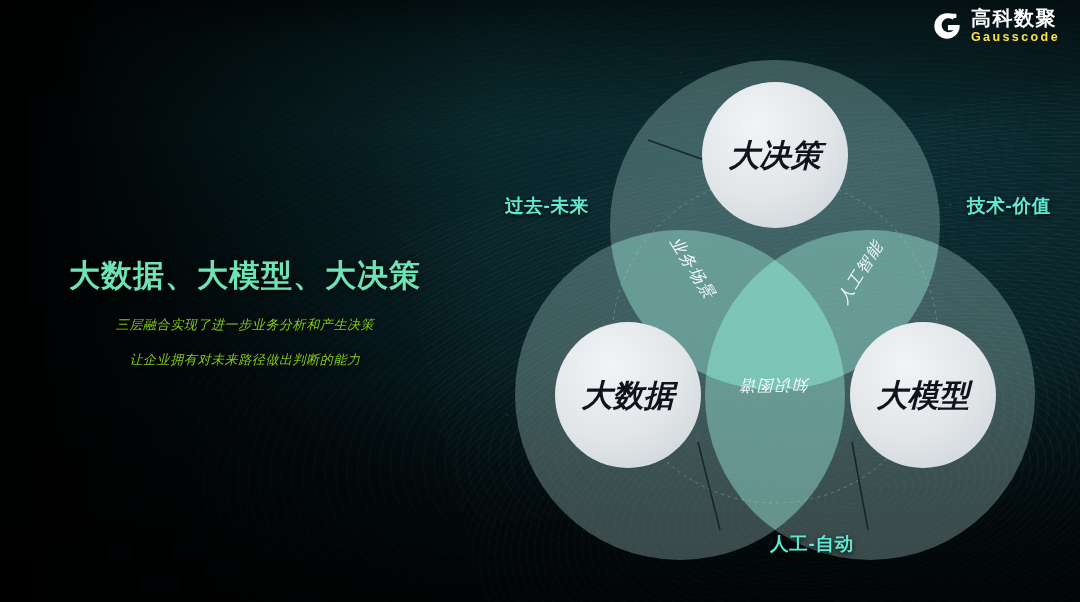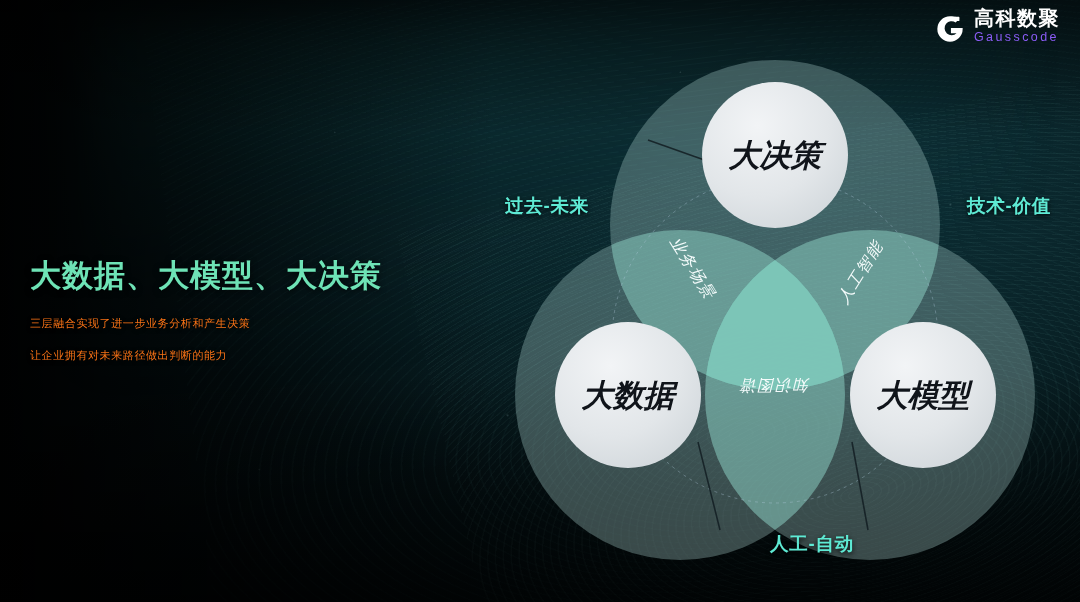--- a/index.html
+++ b/index.html
@@ -85,61 +85,64 @@
       radial-gradient(1.2px 1.2px at 24% 78%, rgba(180,225,230,.16), transparent),
       radial-gradient(1.4px 1.4px at 71% 86%, rgba(180,225,230,.14), transparent);
   }
 
   
   .logo {
     position: absolute;
     top: 8px;
     right: 20px;
     display: flex;
-    align-items: flex-end;
+    align-items: center;
     gap: 9px;
     z-index: 40;
   }
   .logo-mark { width: 30px; height: 30px; display:block; }
   .logo-words { display: flex; flex-direction: column; line-height: 1; }
   .logo-cn {
     font-size: 20px;
     font-weight: 700;
     color: #ffffff;
     letter-spacing: 1.5px;
   }
   .logo-en {
     font-size: 12.5px;
-    color: #8b5cf6;
+    color: #fde047;
     letter-spacing: 2.4px;
     margin-top: 3px;
+    font-weight: bold;
   }
 
   
   .copy {
     position: absolute;
     left: 30px;
     top: 255px;
     width: 430px;
     z-index: 30;
+    text-align: center;
   }
   .copy-title {
     font-size: 31px;
     font-weight: 700;
     color: #6ee3b6;
     letter-spacing: 1px;
     white-space: nowrap;
     text-shadow: 0 1px 6px rgba(0,0,0,.8);
   }
   .copy-line {
-    font-size: 11px;
-    color: #f97316;
+    font-size: 13px;
+    color: #84cc16;
     letter-spacing: .6px;
     margin-top: 19px;
     text-shadow: 0 1px 4px rgba(0,0,0,.85);
+    font-style: italic;
   }
   .copy-line.second { margin-top: 17px; }
 
   
   .venn {
     position: absolute;
     left: 470px;
     top: 10px;
     width: 610px;
     height: 580px;

